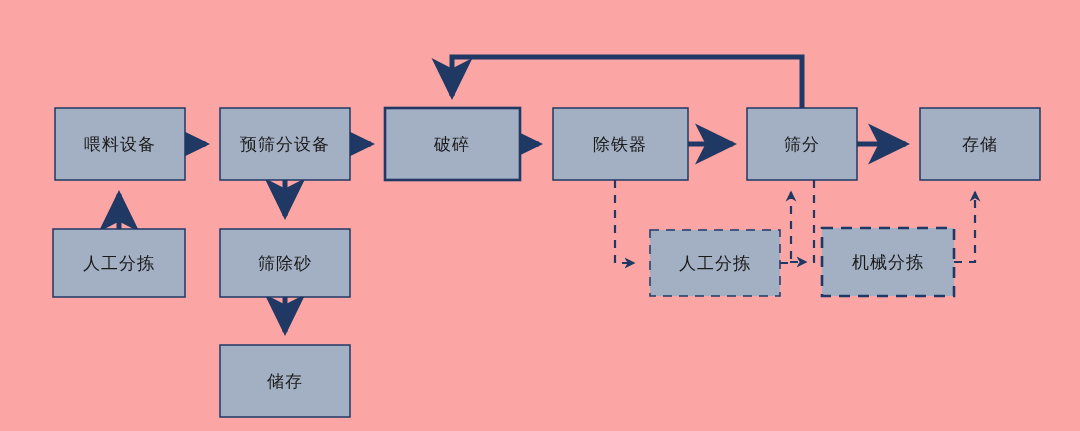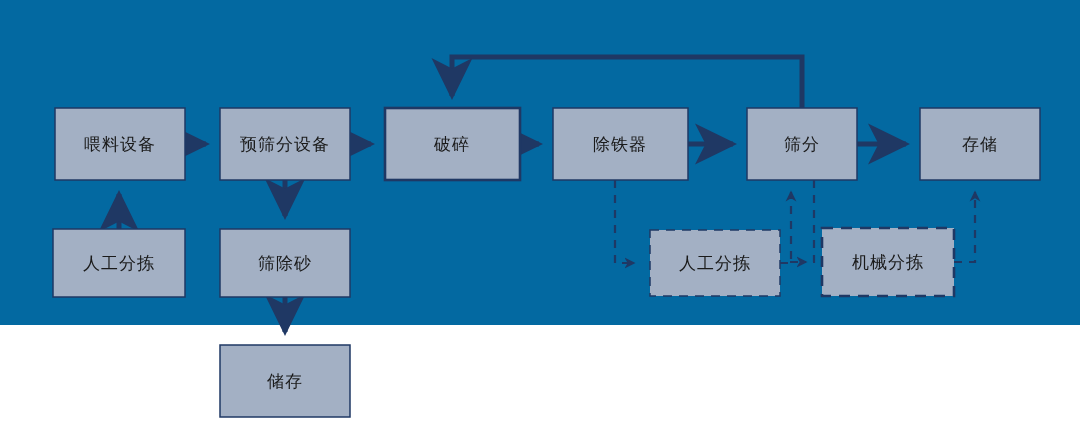--- a/index.html
+++ b/index.html
@@ -9,22 +9,22 @@
   }
   body {
     width: 1080px;
     height: 431px;
     overflow: hidden;
     font-family: "DejaVu Sans", "Liberation Sans", sans-serif;
   }
   #flowchart-root {
     position: relative;
     width: 1080px;
-    height: 325px;
-    background: #0369a1;
+    height: 431px;
+    background: #fca5a5;
   }
   svg.diagram {
     position: absolute;
     left: 0;
     top: 0;
     width: 1080px;
     height: 431px;
     display: block;
   }
   .node-label {

